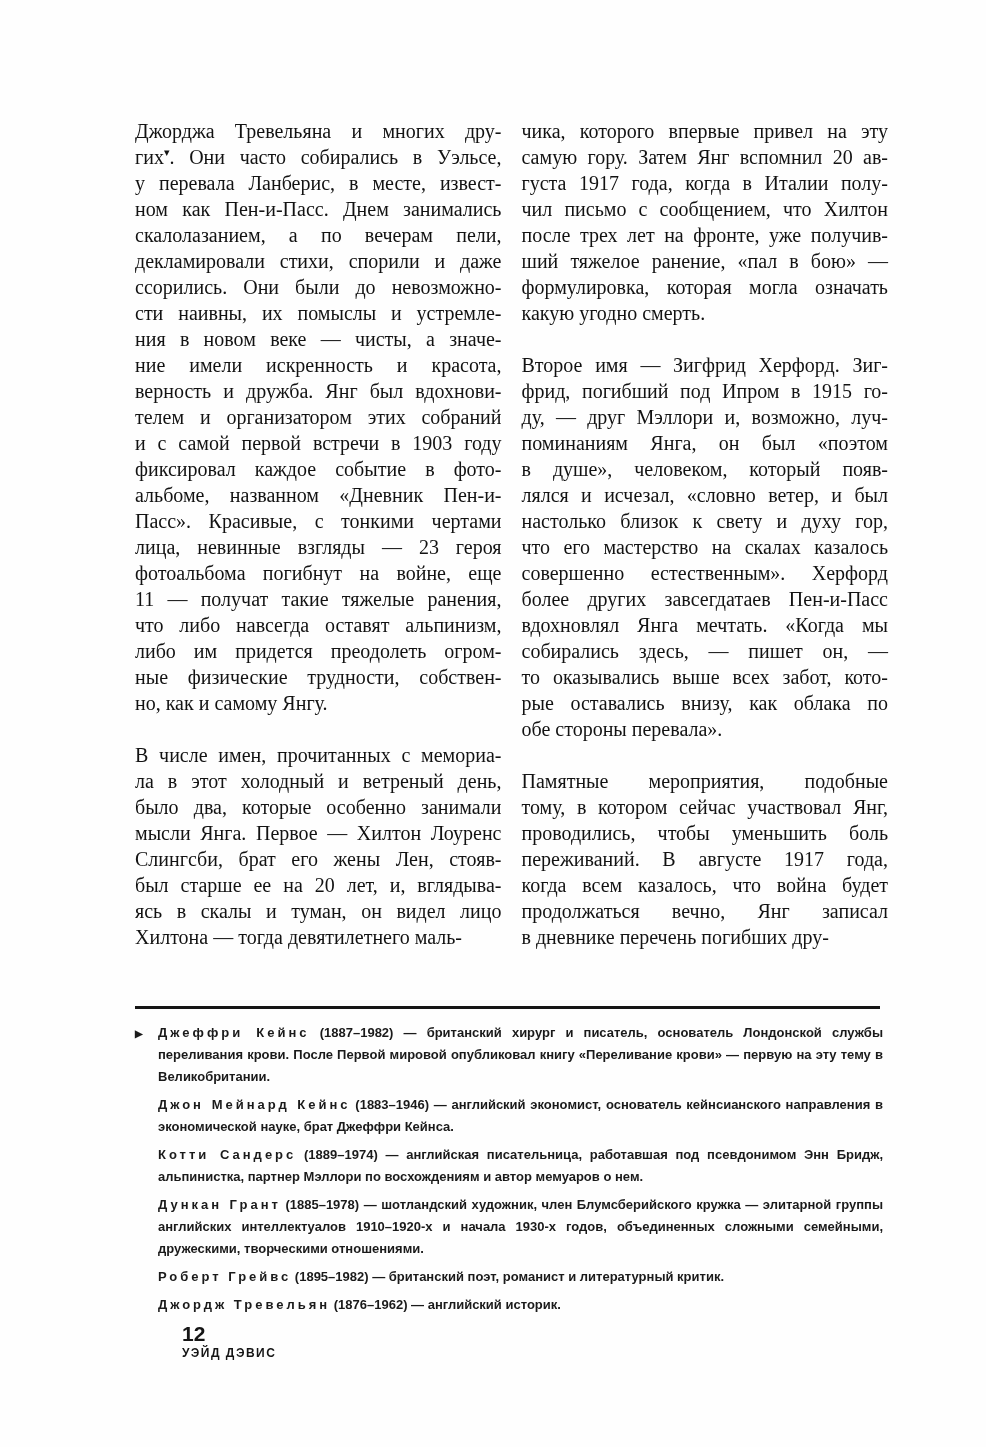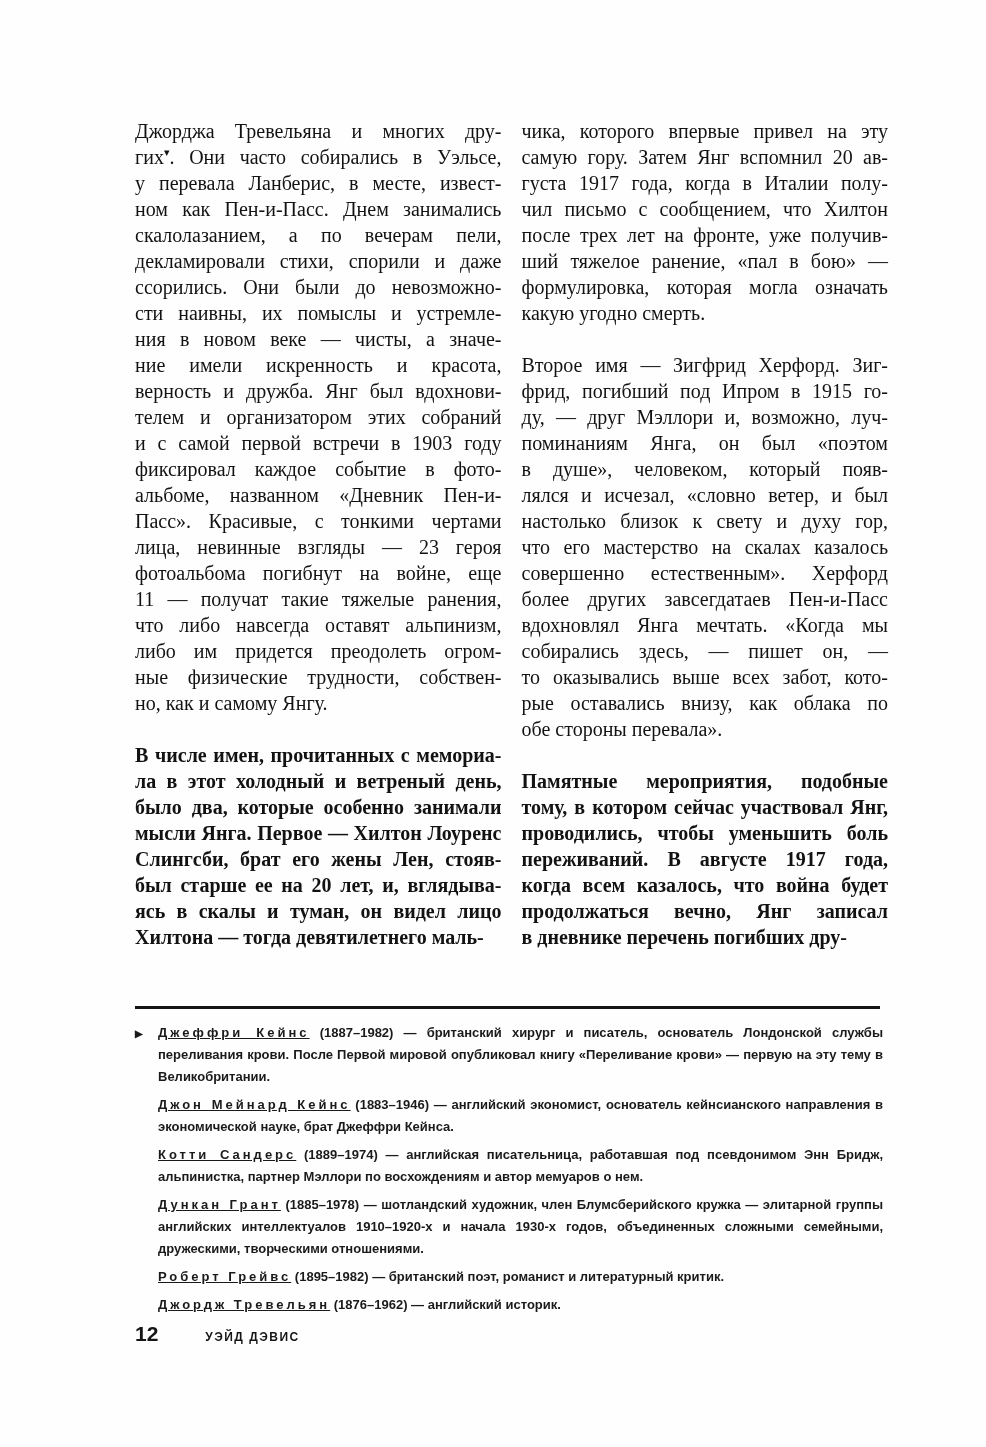--- a/index.html
+++ b/index.html
@@ -18,21 +18,21 @@
     display: flex;
     gap: 20px;
   }
   .column { flex: 1 1 0; min-width: 0; }
   .para {
     font-size: 20px;
     line-height: 26px;
     margin: 0 0 26px 0;
     color: #121212;
   }
-  .para:last-child { margin-bottom: 11px; font-weight: bold; }
+  .para:last-child { margin-bottom: 11px; }
   .tline {
     text-align: justify;
     text-align-last: justify;
   }
   .tline.last { text-align-last: left; }
   .fnmark {
     font-size: 11px;
     line-height: 0;
     vertical-align: super;
     letter-spacing: 0;
@@ -59,28 +59,29 @@
     padding-left: 23px;
     margin-bottom: 6px;
     text-align: justify;
     text-align-last: left;
   }
   .fn-bullet {
     position: absolute;
     left: 0; top: 1px;
     font-size: 10px;
   }
-  .fn-name { letter-spacing: 3px; text-decoration: underline; }
+  .fn-name { letter-spacing: 3px; }
   .page-footer {
     position: absolute;
     left: 135px; top: 1322px;
     width: 745px;
     font-family: "Liberation Sans", sans-serif;
     display: flex;
     align-items: baseline;
+    flex-direction: column;
   }
   .page-num {
     font-size: 21px;
     font-weight: 700;
     color: #151515;
   }
   .running-title {
     margin-left: 47px;
     font-size: 12px;
     font-weight: 700;

